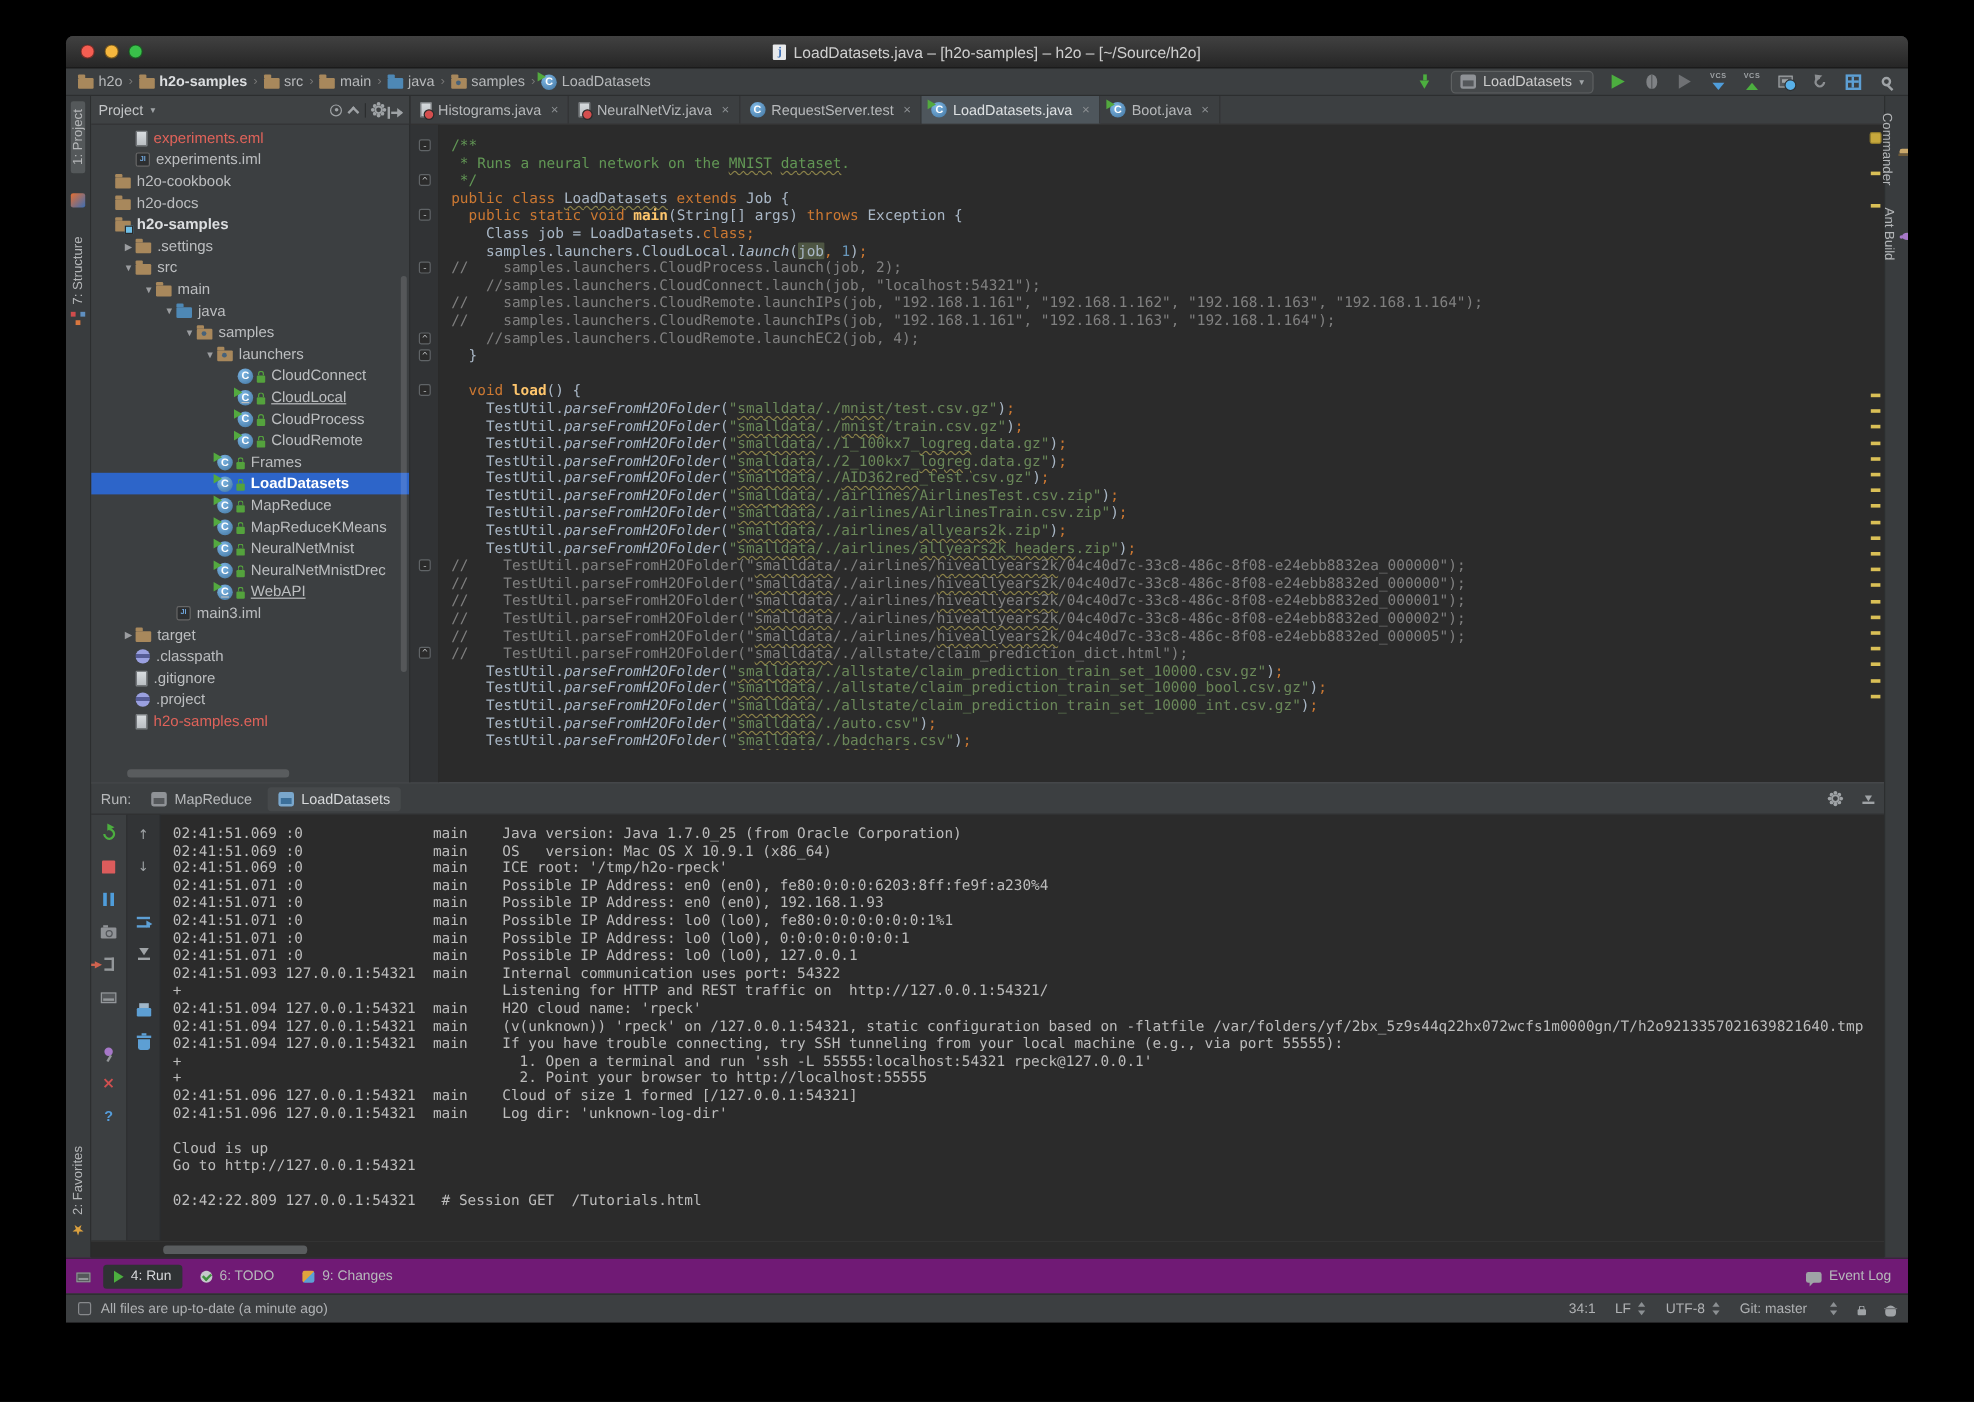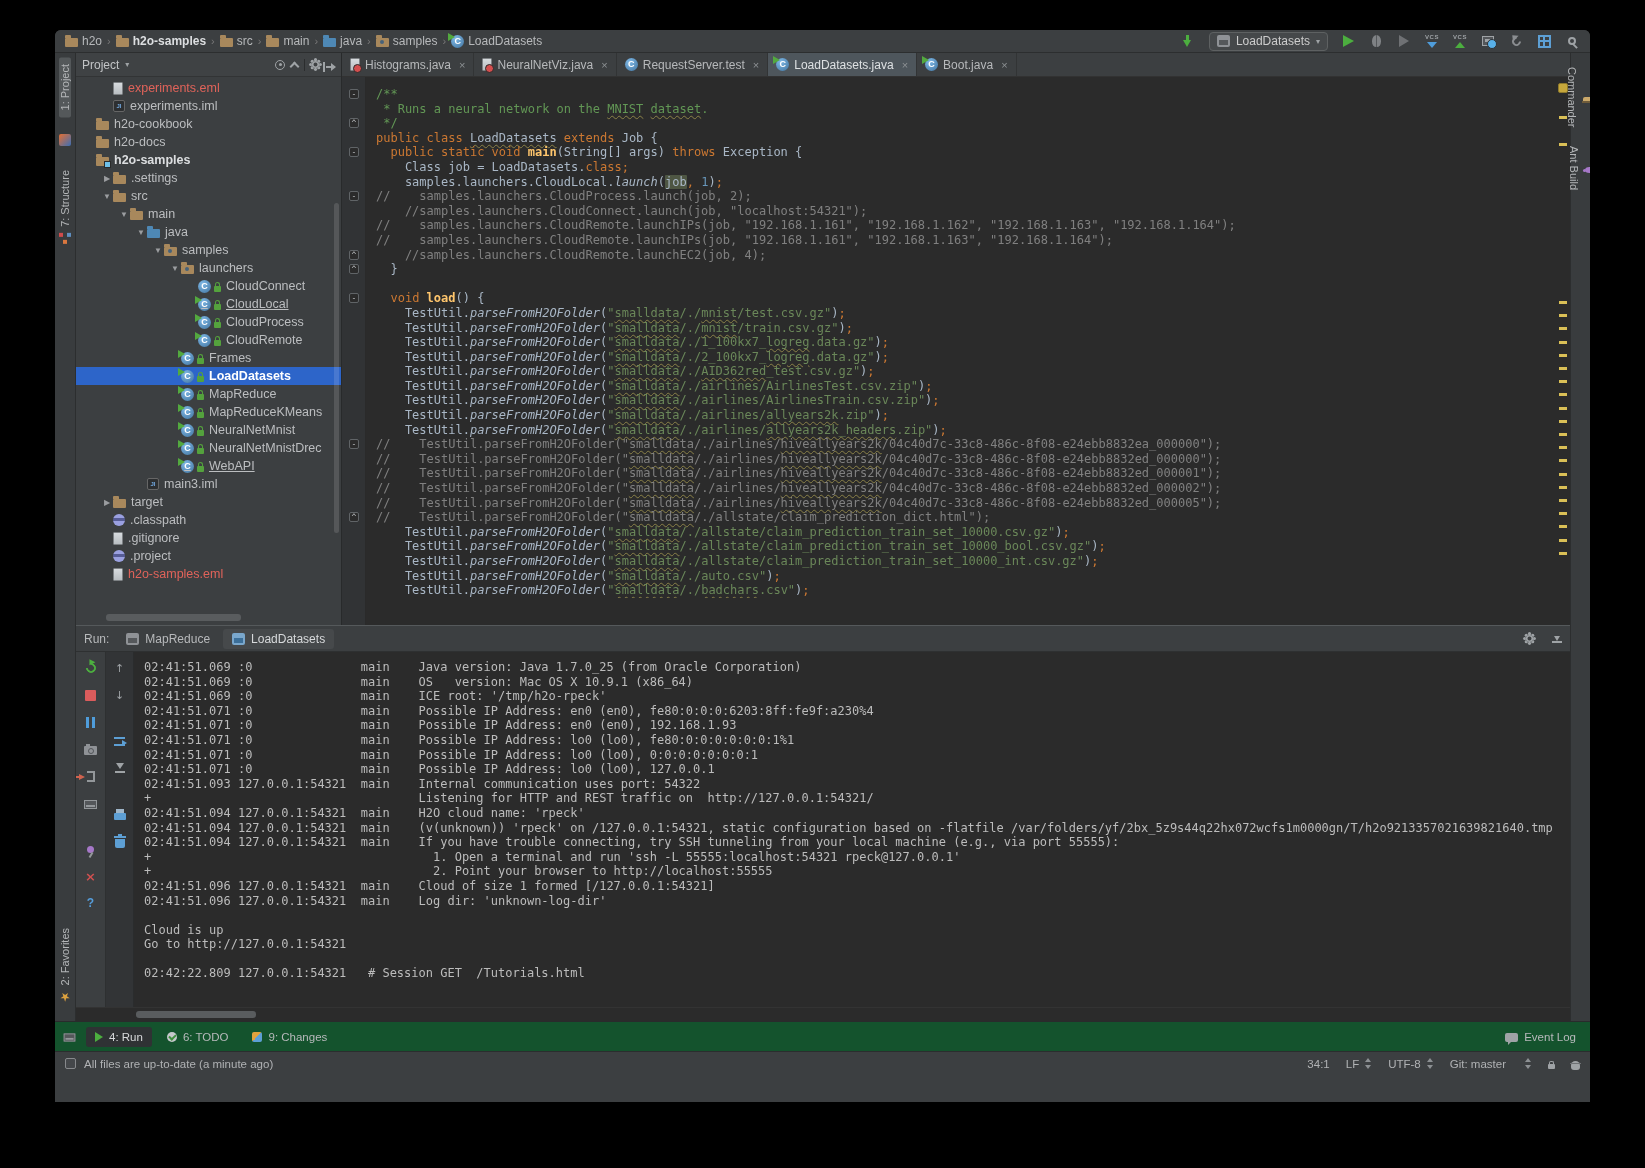--- a/index.html
+++ b/index.html
@@ -84,21 +84,21 @@
   .rbody{flex:1;display:flex;min-height:0}
   .rtb1{width:30px;background:#3c3f41;border-right:1px solid #2e3031;display:flex;flex-direction:column;align-items:center;padding-top:8px;gap:11px;flex:none}
   .rtb2{width:28px;background:#323436;border-right:1px solid #2a2c2d;display:flex;flex-direction:column;align-items:center;padding-top:8px;gap:11px;flex:none}
   .rbtn{width:18px;height:16px;display:flex;align-items:center;justify-content:center}
   .gap{height:8px}
   .cons{flex:1;overflow:hidden;padding:8px 0 0 10px;font-family:"DejaVu Sans Mono",monospace;font-size:12px;line-height:14.6px;color:#bcbcbc;white-space:pre}
   .rscroll{height:14px;position:relative;background:#2b2b2b;border-top:1px solid #333;flex:none}
   .rthumb{position:absolute;left:60px;top:3px;width:120px;height:7px;background:#595c5e;border-radius:3px}
 
   
-  .bbar{height:30px;background:#14532d;border-top:1px solid #292b2c;display:flex;align-items:center;padding:0 8px;gap:6px;flex:none}
+  .bbar{height:30px;background:#701a75;border-top:1px solid #292b2c;display:flex;align-items:center;padding:0 8px;gap:6px;flex:none}
   .btab{display:flex;align-items:center;gap:6px;font-size:11.5px;color:#b7b9bb;padding:4px 9px;border-radius:3px}
   .btab.act{background:#2f3234;color:#d7d9db}
   .bbar .sp{flex:1}
   .evlog{display:flex;align-items:center;gap:6px;font-size:11.5px;color:#b7b9bb;padding-right:6px}
   .sbar{height:24px;background:#3c3f41;border-top:1px solid #2b2d2e;display:flex;align-items:center;padding:0 10px;font-size:11.5px;color:#b0b2b4;flex:none}
   .sbar .sp{flex:1}
   .sseg{display:flex;align-items:center;gap:3px;margin-left:16px}
   .ud{display:inline-block;width:7px;height:11px;position:relative;margin-left:3px}
   .ud::before{content:"";position:absolute;top:0;left:0;border-bottom:4px solid #8c9093;border-left:3.5px solid transparent;border-right:3.5px solid transparent}
   .ud::after{content:"";position:absolute;bottom:0;left:0;border-top:4px solid #8c9093;border-left:3.5px solid transparent;border-right:3.5px solid transparent}
@@ -197,20 +197,31 @@
   .ic-hat{width:12px;height:4px;background:#caa86a;border-radius:2px 2px 0 0;margin-top:3px}
   .ic-hat::before{content:"";position:absolute;top:4px;left:-1px;width:14px;height:2px;background:#6e5b3a}
   .ic-ant{width:9px;height:6px;border-radius:50%;background:#a678c8;margin-top:4px}
   .ic-ant::before{content:"";position:absolute;left:-2px;top:2px;width:3px;height:3px;border-radius:50%;background:#a678c8}
 </style>
 </head>
 <body>
 
 <div class="window">
 
+  <div class="titlebar">
+    <div class="lights">
+      <span class="tl r"></span>
+      <span class="tl y"></span>
+      <span class="tl g"></span>
+    </div>
+    <div class="titlewrap">
+      <span class="ic ic-jdoc"></span>
+      <span>LoadDatasets.java – [h2o-samples] – h2o – [~/Source/h2o]</span>
+    </div>
+  </div>
 
   <div class="navbar">
     <div class="bc" id="bc">
         <span class="bc-item">
           <span class="ic ic-folder"></span>
           <span>h2o</span>
         </span>
         <span class="bc-sep">›</span>
         <span class="bc-item">
           <span class="ic ic-folder"></span>

